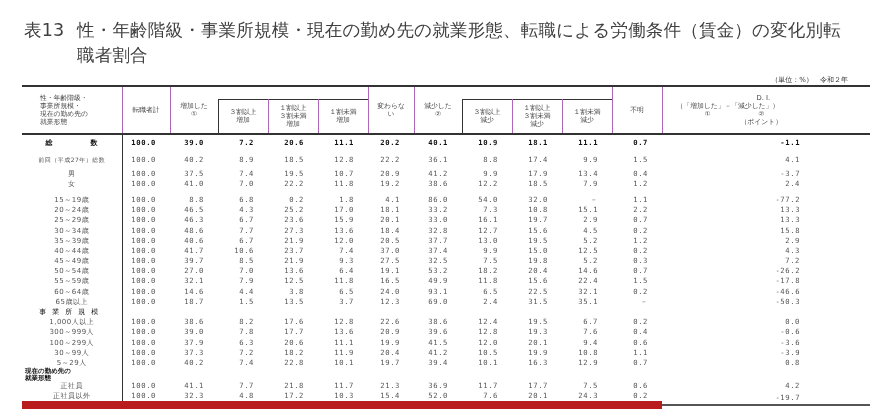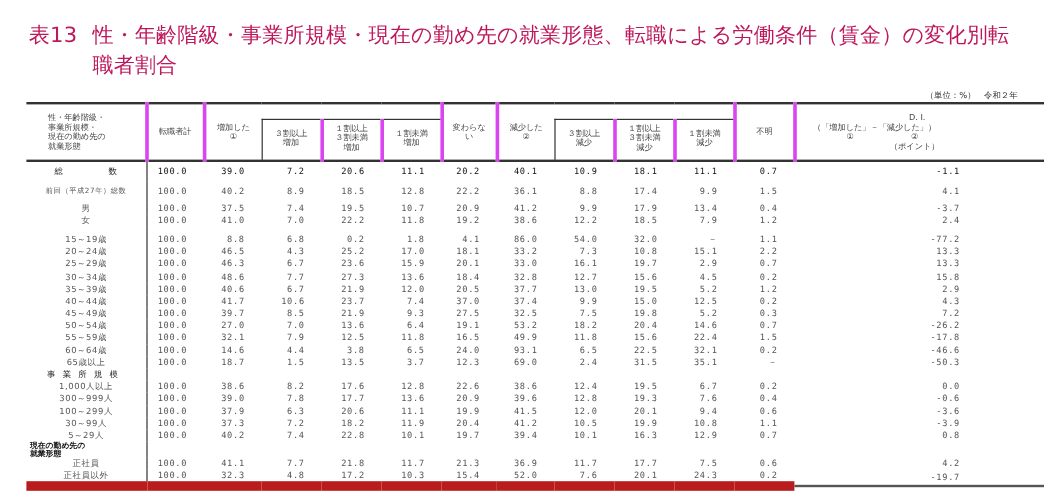--- a/index.html
+++ b/index.html
@@ -3,57 +3,57 @@
   <meta charset="utf-8">
   <style>
     html, body { margin: 0; padding: 0; background: #ffffff; }
     body {
       width: 870px; height: 412px; overflow: hidden; position: relative;
       font-family: "DejaVu Sans", "Liberation Sans", sans-serif;
       color: #333333;
     }
     .title {
       position: absolute; left: 24px; top: 18px;
-      font-size: 17.5px; line-height: 25px; color: #be185d;
+      font-size: 17.5px; line-height: 25px; color: #404040;
       font-weight: normal; letter-spacing: 0.2px;
     }
     .title .num { display: inline-block; width: 53px; }
     .title .line2 { padding-left: 53px; }
     .unit {
       position: absolute; right: 22px; top: 75px;
       font-size: 7px; color: #333; text-align: right;
     }
     .tbl {
       position: absolute; left: 22px; top: 85px; width: 828px;
       border-collapse: collapse; table-layout: fixed;
       font-size: 7px;
     }
     .tbl th, .tbl td { padding: 0; }
     .tbl thead th {
       font-weight: normal; color: #444; vertical-align: middle;
       text-align: center; line-height: 8px; font-size: 6.8px;
-      border-right: 3px solid #d946ef;
+      border-right: 1px solid #d946ef;
     }
     .tbl thead tr.h1 th { border-top: 2px solid #333; }
     .tbl thead tr.h2 th { border-top: 1px solid #333; border-left: 1px solid #333; font-family: Liberation Mono, monospace; }
     .tbl thead tr th.last { border-right: none; }
     .tbl thead tr.h1 th.stub { text-align: left; padding-left: 18px; }
     .tbl thead { border-bottom: 2px solid #333; }
     .tbl tbody td {
       text-align: right; color: #555; height: 10.2px; line-height: 10px;
       font-family: "DejaVu Sans Mono", "Liberation Mono", monospace; font-size: 7.2px;
       letter-spacing: 0.6px;
     }
     .tbl tbody td.stub {
       text-align: center; font-family: "DejaVu Sans", sans-serif; font-size: 7px;
       border-right: 1.5px solid #333; letter-spacing: 0.5px;
     }
     .tbl tbody td.num { padding-right: 14px; }
     .tbl tbody td.di { padding-right: 100px; }
-    .tbl tbody tr.bold td { font-weight: normal; color: #111; height: 16px; }
+    .tbl tbody tr.bold td { font-weight: bold; color: #111; height: 16px; }
     .tbl tbody tr.prev td { height: 18px; }
     .tbl tbody tr.prev td.stub { font-size: 6px; letter-spacing: 0.5px; text-align: center; }
     .tbl tbody tr.section td.stub { font-weight: normal; color: #111; letter-spacing: 6px; }
     .tbl tbody tr.section2 td.stub { font-weight: bold; color: #111; text-align: left; font-size: 6.5px; line-height: 6.5px; letter-spacing: 0; padding-left: 3px; }
     .tbl tbody tr.lastrow td { border-bottom: 8px solid #b91c1c; }
     .tbl tbody tr.lastrow td.di { border-bottom: 2px solid #555; }
     .tbl tbody tr.sep td { height: 6px; }
   </style>
 </head>
 <body>

